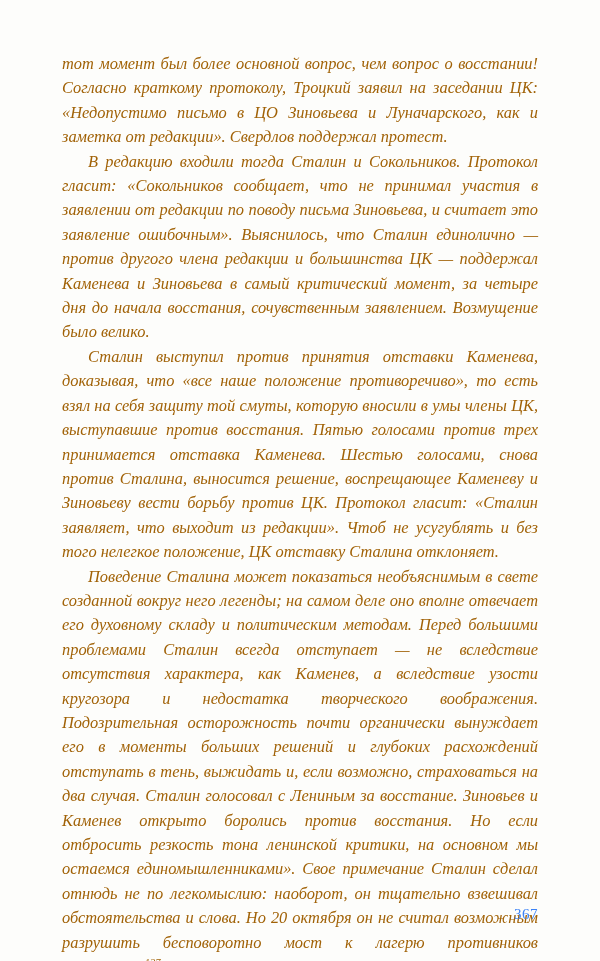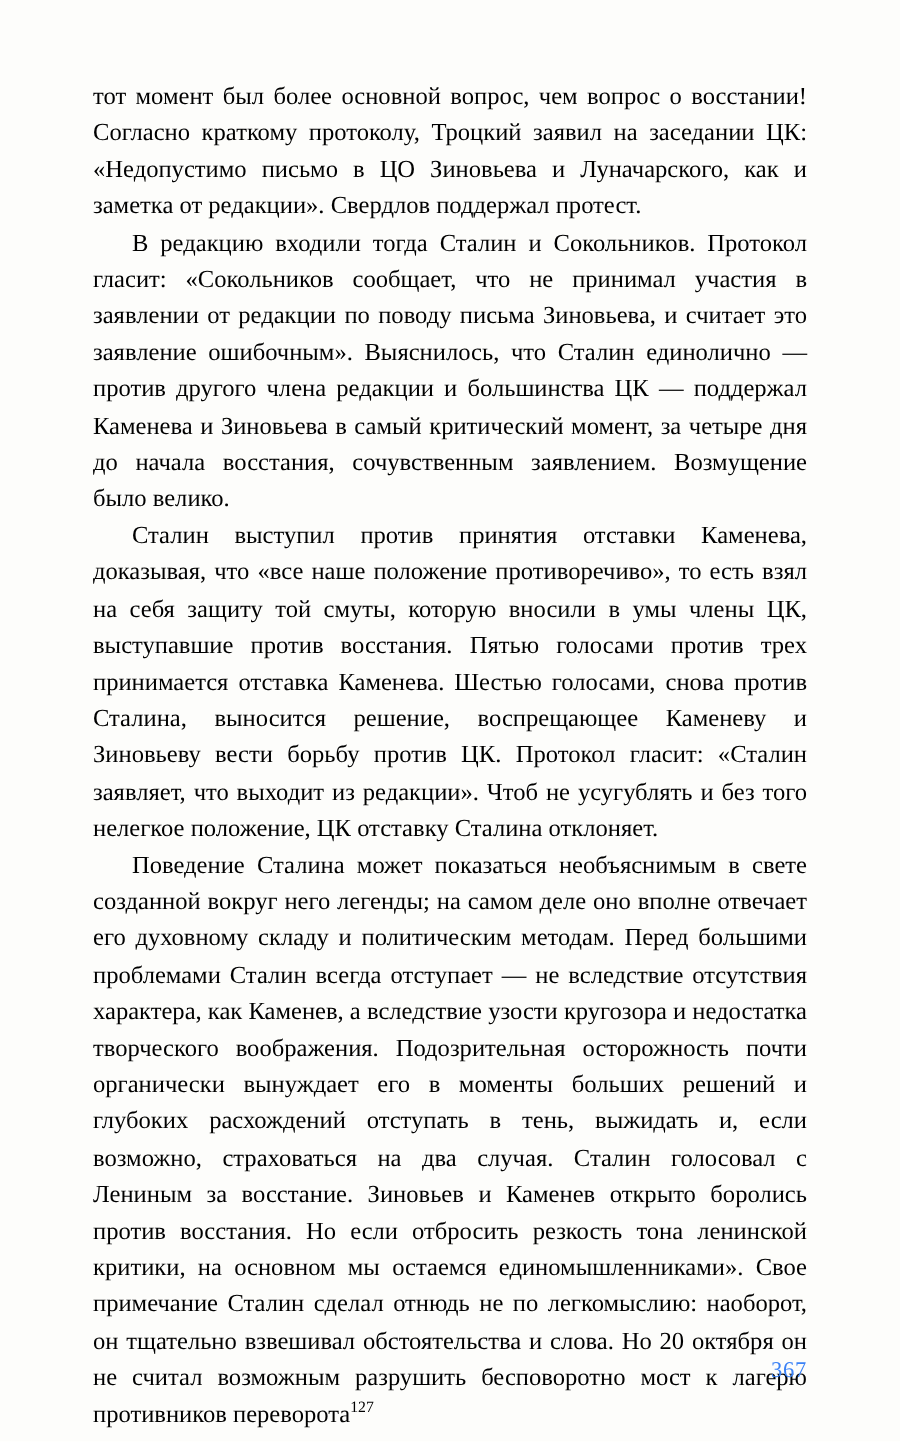--- a/index.html
+++ b/index.html
@@ -30,22 +30,23 @@
     width: 476px;
   }
   p.para {
     margin: 0;
     font-size: 16.4px;
     line-height: 24.4px;
     text-align: justify;
     text-justify: inter-word;
     text-indent: 26px;
     hyphens: manual;
-    color: #000000;
+    color: #a16207;
     font-family: "Liberation Serif", serif;
+    font-style: italic;
   }
   p.para.first {
     text-indent: 0;
   }
   .footnote-ref {
     font-size: 10.5px;
     vertical-align: super;
     line-height: 0;
   }
   .page-number {

